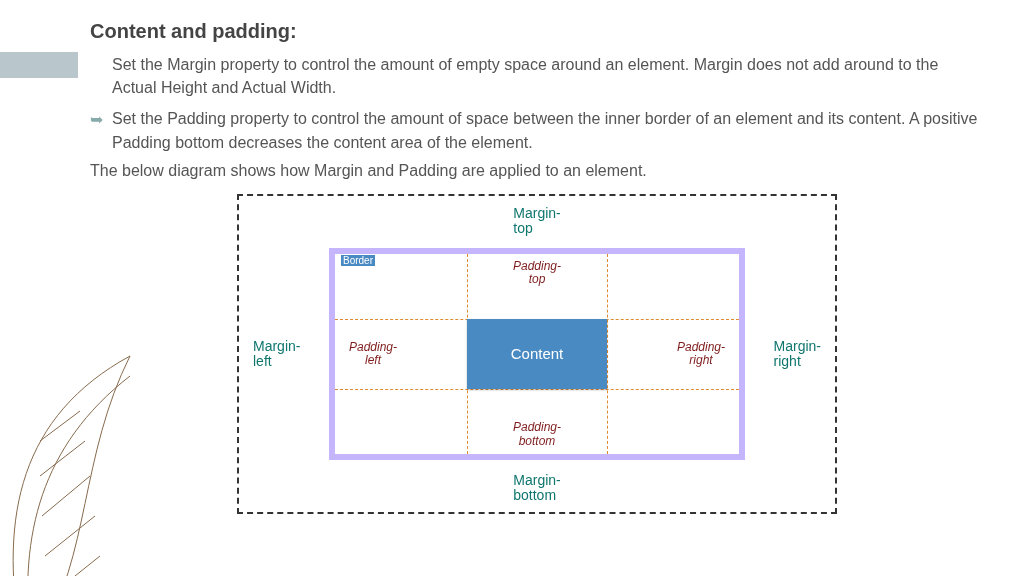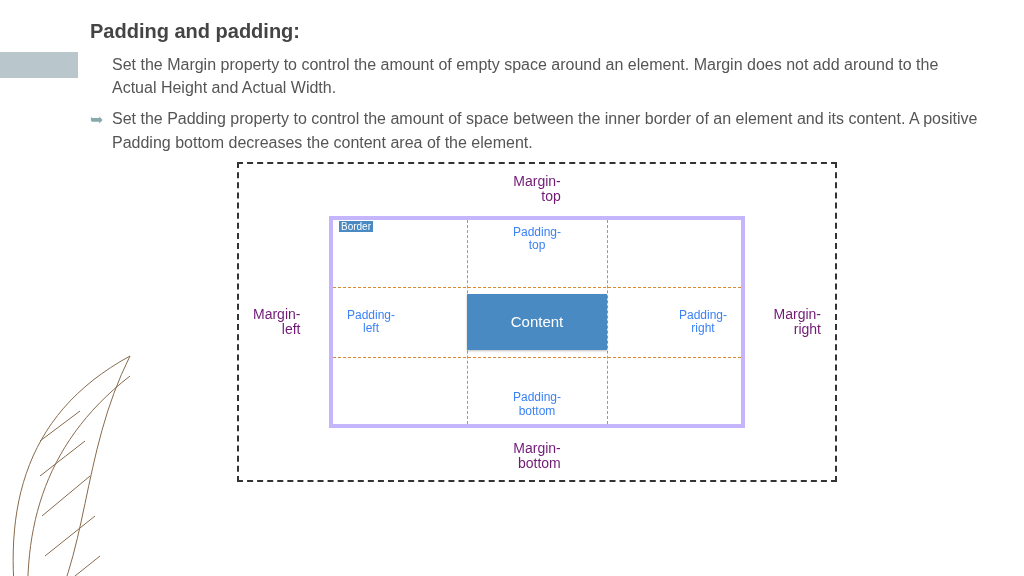--- a/index.html
+++ b/index.html
@@ -9,66 +9,67 @@
   .leaf { position: absolute; left: -20px; bottom: -60px; width: 200px; height: 300px; pointer-events: none; opacity: .9; }
   h1 { font-size: 20px; font-weight: bold; color: #444; margin-bottom: 10px; }
   .bullets { font-size: 16px; line-height: 1.45; color: #555; }
   .bullets .item { display: flex; margin-bottom: 8px; }
   .bullets .bullet { flex: 0 0 22px; color: #8aa; font-size: 16px; padding-top: 1px; }
   .bullets .bullet.hidden { visibility: hidden; }
   .lead { font-size: 16px; color: #555; margin: 4px 0 14px 0; }
   .diagram-wrap { display: flex; justify-content: center; }
   .diagram { width: 600px; height: 320px; border: 2px dashed #333; position: relative; font-family: "Segoe UI", Arial, sans-serif; }
   
-  .mlabel { position: absolute; font-size: 14px; color: #701a75; text-align: right; line-height: 1.1; }
+  .mlabel { position: absolute; font-size: 14px; color: #0f766e; text-align: left; line-height: 1.1; }
   .mlabel.top    { top: 10px; left: 50%; transform: translateX(-50%); }
   .mlabel.bottom { bottom: 8px; left: 50%; transform: translateX(-50%); }
   .mlabel.left   { left: 14px; top: 50%; transform: translateY(-50%); }
   .mlabel.right  { right: 14px; top: 50%; transform: translateY(-50%); }
   
-  .borderbox { position: absolute; left: 90px; right: 90px; top: 52px; bottom: 52px; border: 4px solid #c4b5fd; background: #fff; }
+  .borderbox { position: absolute; left: 90px; right: 90px; top: 52px; bottom: 52px; border: 6px solid #c4b5fd; background: #fff; }
   .border-label { position: absolute; top: 1px; left: 6px; font-size: 10px; color: #fff; background: #4a8ac2; padding: 0 2px; }
   
-  .plabel { position: absolute; font-size: 12px; color: #3b82f6; text-align: center; line-height: 1.1; }
+  .plabel { position: absolute; font-size: 12px; color: #7f1d1d; text-align: center; line-height: 1.1; font-style: italic; }
   .plabel.top    { top: 6px;   left: 50%; transform: translateX(-50%); }
   .plabel.bottom { bottom: 6px;left: 50%; transform: translateX(-50%); }
   .plabel.left   { left: 14px; top: 50%; transform: translateY(-50%); }
   .plabel.right  { right: 14px;top: 50%; transform: translateY(-50%); }
   
-  .contentbox { position: absolute; left: 50%; top: 50%; transform: translate(-50%,-50%); width: 140px; height: 56px; background: #4a8ac2; color: #fff; display: flex; align-items: center; justify-content: center; font-size: 15px; box-shadow: 0 1px 2px rgba(0,0,0,.25); }
+  .contentbox { position: absolute; left: 50%; top: 50%; transform: translate(-50%,-50%); width: 140px; height: 70px; background: #4a8ac2; color: #fff; display: flex; align-items: center; justify-content: center; font-size: 15px; box-shadow: 0 1px 2px rgba(0,0,0,.25); }
   
   .guide { position: absolute; border: 0 dashed #e08a2f; }
   .guide.v { width: 0; border-left-width: 1.5px; }
   .guide.h { height: 0; border-top-width: 1.5px; }
 </style>
 </head>
 <body>
 
 <div class="slide">
   <div class="accent-bar"></div>
 
   <svg class="leaf" viewBox="0 0 200 300">
     <path d="M40 300 C 20 180 40 80 150 20 C 100 120 110 220 60 300 Z" fill="none" stroke="#7a5a3a" stroke-width="1"></path>
     <path d="M50 300 C 40 200 60 110 150 40" fill="none" stroke="#7a5a3a" stroke-width="1"></path>
     <path d="M70 260 L120 220 M65 220 L115 180 M62 180 L110 140 M60 140 L105 105 M60 105 L100 75" stroke="#7a5a3a" stroke-width="1" fill="none"></path>
   </svg>
 
-  <h1>Padding and padding:</h1>
+  <h1>Content and padding:</h1>
 
   <div class="bullets">
     <div class="item">
       <div class="bullet hidden">➥</div>
       <div>Set the Margin property to control the amount of empty space around an element. Margin does not add around to the Actual Height and Actual Width.</div>
     </div>
     <div class="item">
       <div class="bullet">➥</div>
       <div>Set the Padding property to control the amount of space between the inner border of an element and its content. A positive Padding bottom decreases the content area of the element.</div>
     </div>
   </div>
 
+  <p class="lead">The below diagram shows how Margin and Padding are applied to an element.</p>
 
   <div class="diagram-wrap">
     <div class="diagram">
 
       <div class="mlabel top">Margin-<br>top</div>
       <div class="mlabel right">Margin-<br>right</div>
       <div class="mlabel bottom">Margin-<br>bottom</div>
       <div class="mlabel left">Margin-<br>left</div>
 
       <div class="borderbox">

